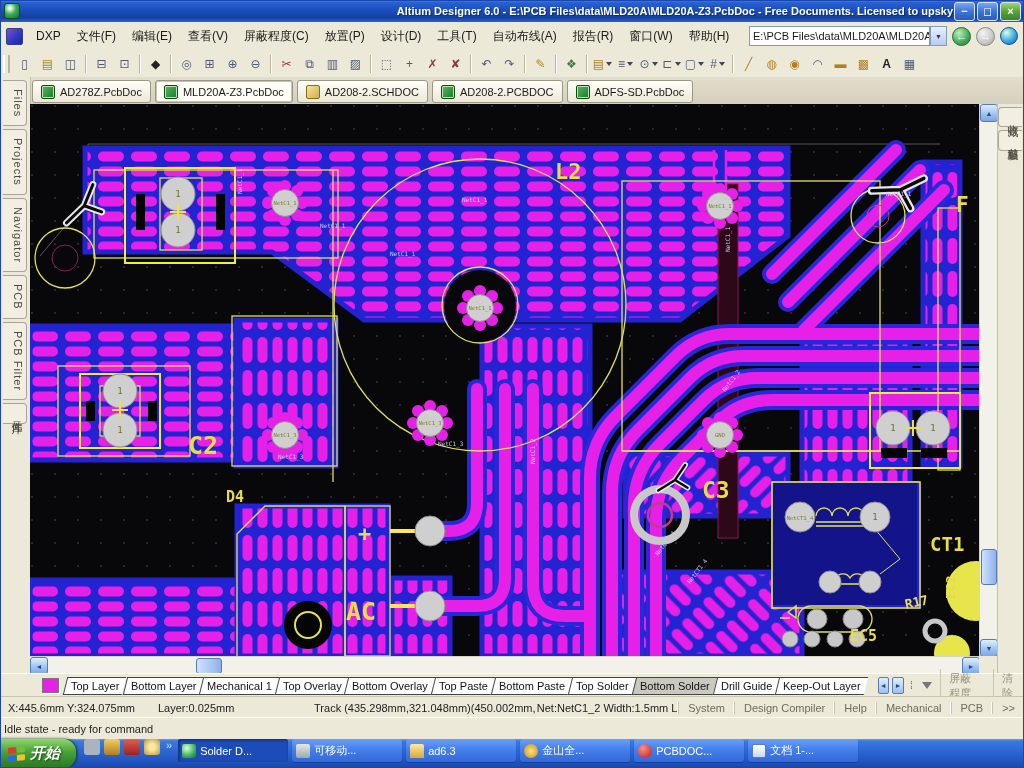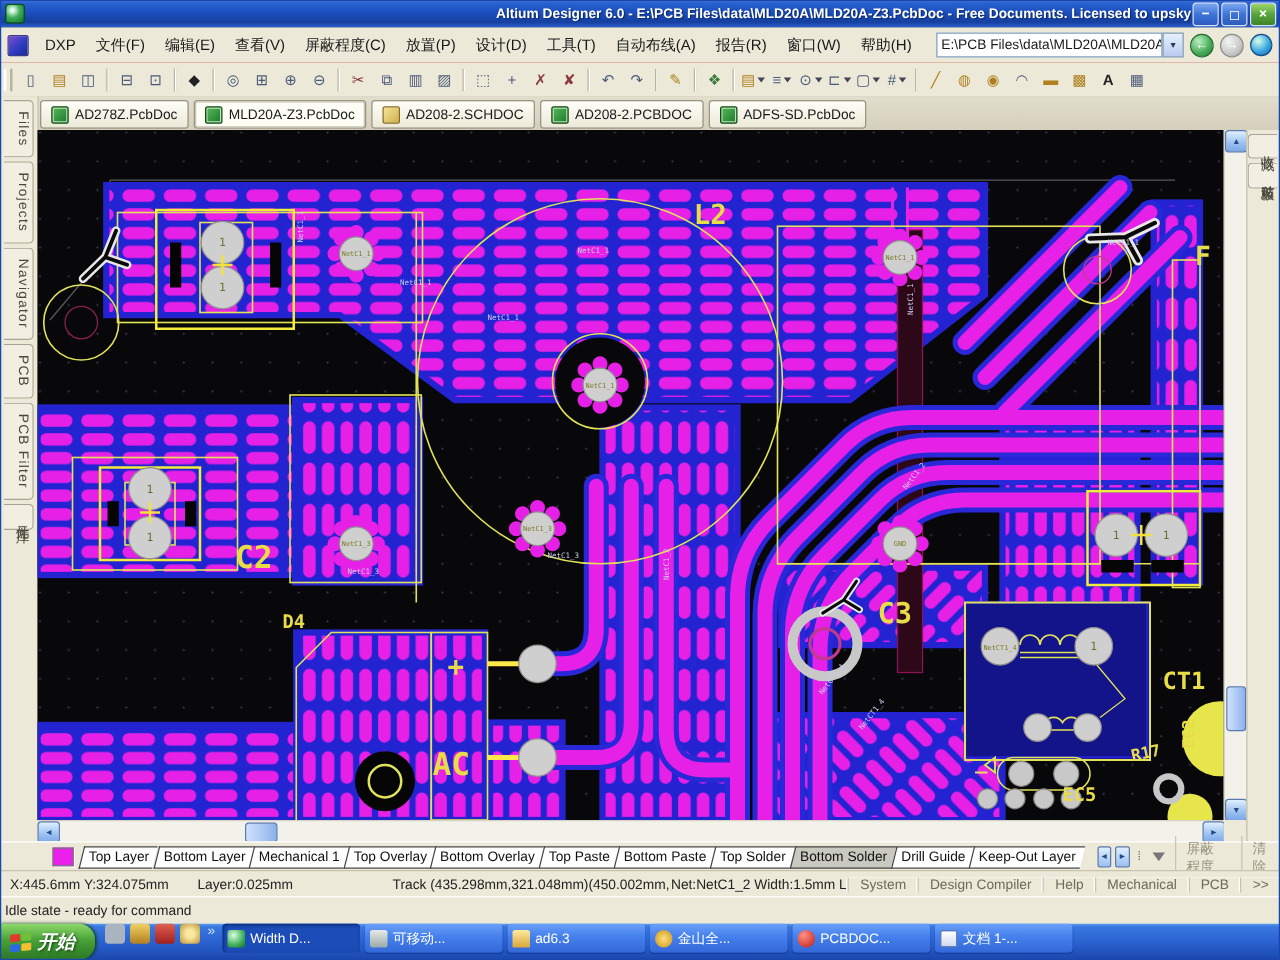--- a/index.html
+++ b/index.html
@@ -518,21 +518,21 @@
     </span>
     <span>开始</span>
   </div>
   <span class="ql" style="background:#aab4c0;margin-left:8px"></span>
   <span class="ql" style="background:linear-gradient(#f0d060,#b08020)"></span>
   <span class="ql" style="background:linear-gradient(#e06050,#a02020)"></span>
   <span class="ql" style="background:radial-gradient(circle,#f8e8a0 30%,#c09030)"></span>
   <span style="color:#cfe0ff;font-size:11px;margin:0 4px">»</span>
   <div class="tk active">
     <span class="tkicon" style="background:radial-gradient(circle at 35% 30%,#d8ffe0,#3fae58 60%,#14742c)"></span>
-    <span>Width D...</span>
+    <span>Solder D...</span>
   </div>
   <div class="tk">
     <span class="tkicon" style="background:linear-gradient(#e8e8e8,#9aa)"></span>
     <span>可移动...</span>
   </div>
   <div class="tk">
     <span class="tkicon" style="background:linear-gradient(#ffe9a0,#d8a838);border-radius:2px 2px 0 0"></span>
     <span>ad6.3</span>
   </div>
   <div class="tk">

